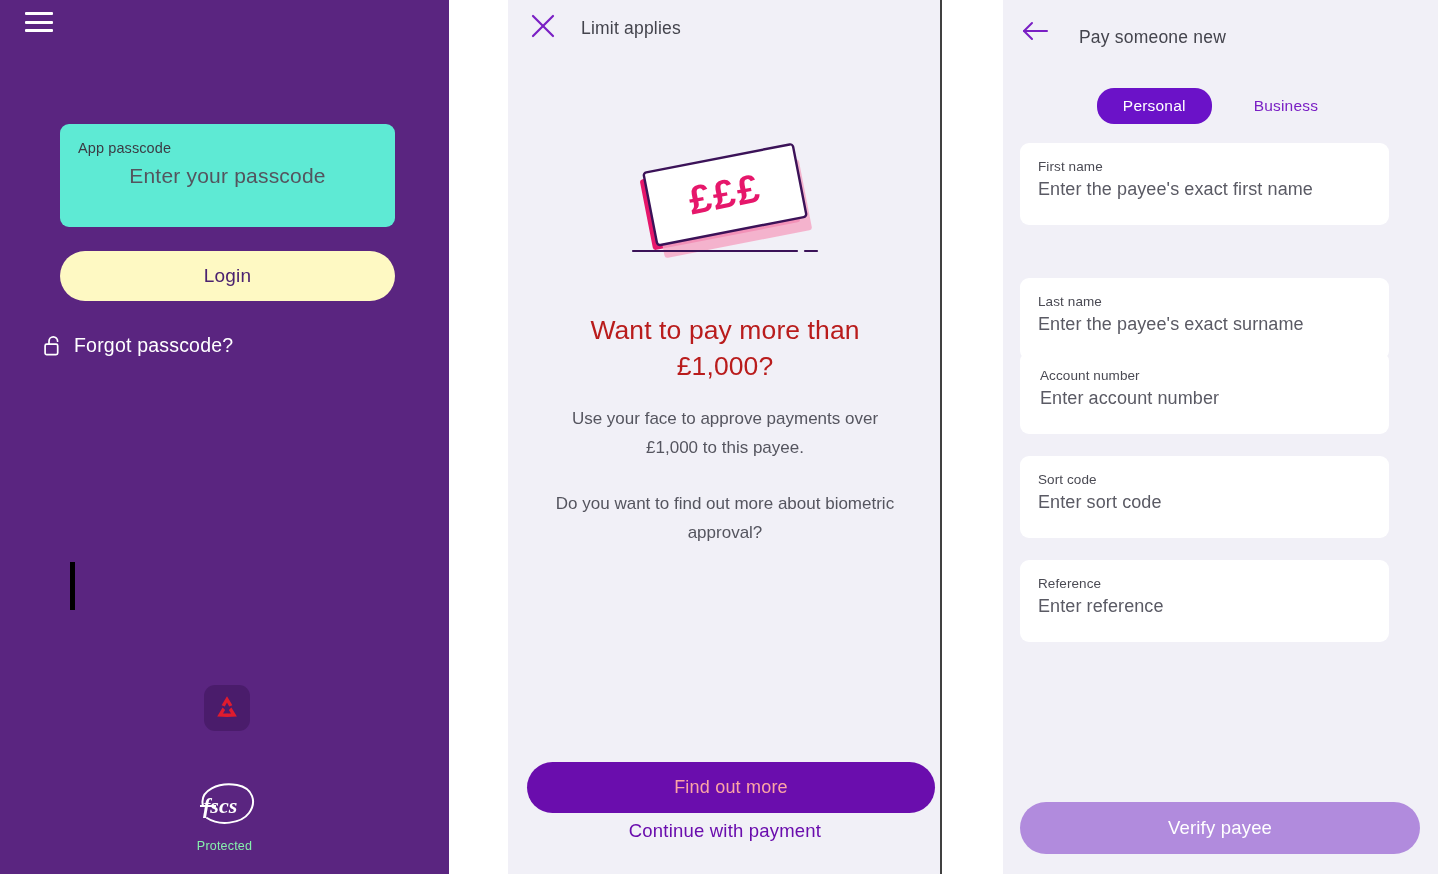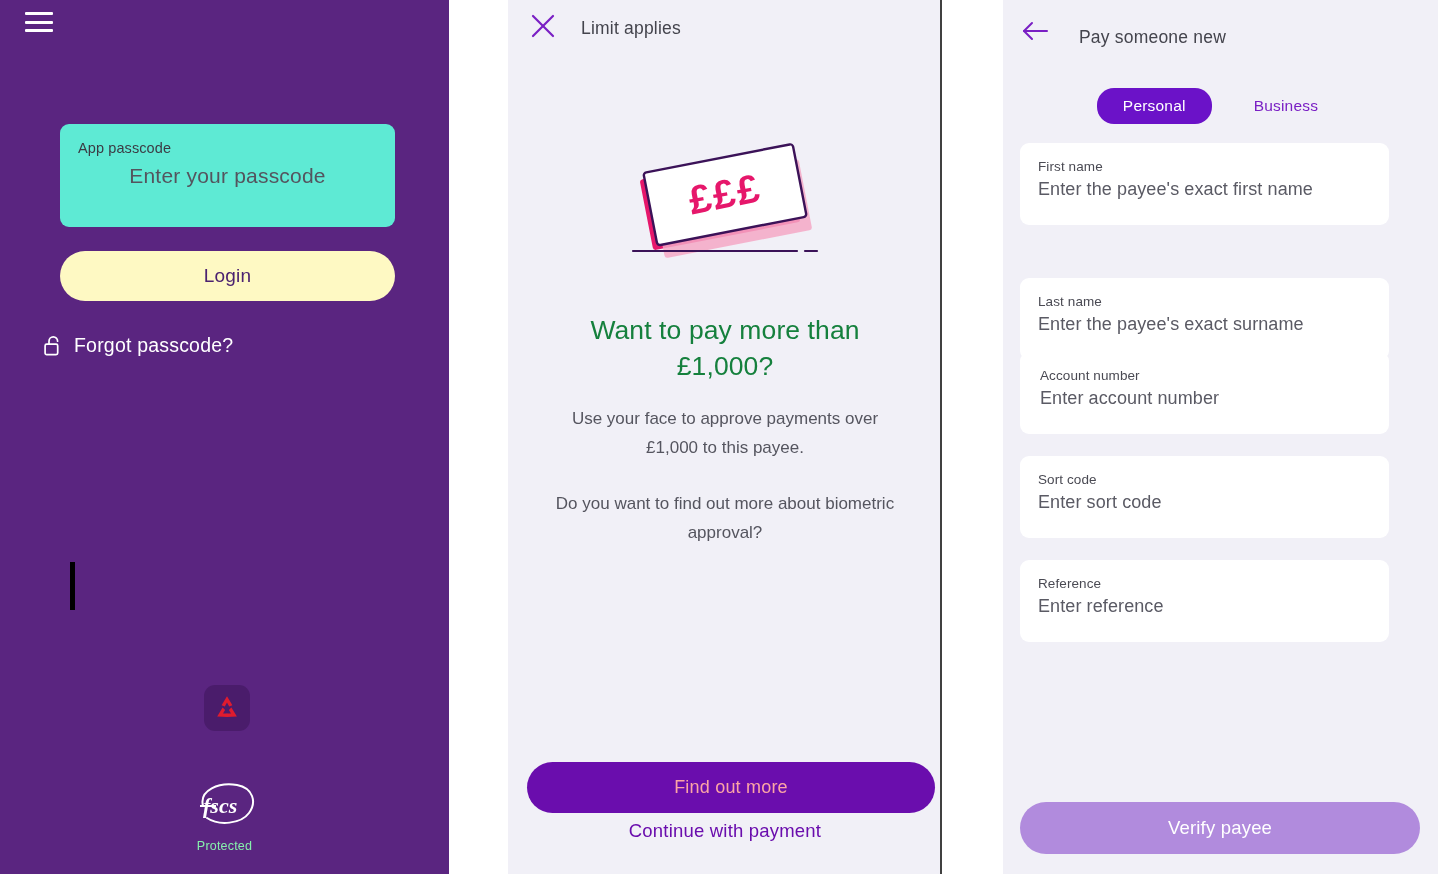--- a/index.html
+++ b/index.html
@@ -128,21 +128,21 @@
     position: absolute;
     left: 50%; top: 138px; transform: translateX(-50%);
     width: 210px; height: 125px;
   }
   .limit-heading {
     position: absolute;
     left: 36px; top: 312px;
     width: 362px;
     text-align: center;
     font-size: 26.5px; line-height: 36px;
-    color: #15803d; letter-spacing: .1px;
+    color: #b91c1c; letter-spacing: .1px;
   }
   .limit-body1 {
     position: absolute;
     left: 36px; top: 404px;
     width: 362px; text-align: center;
     font-size: 17px; line-height: 29px;
     color: #55555f;
   }
   .limit-body2 {
     position: absolute;

